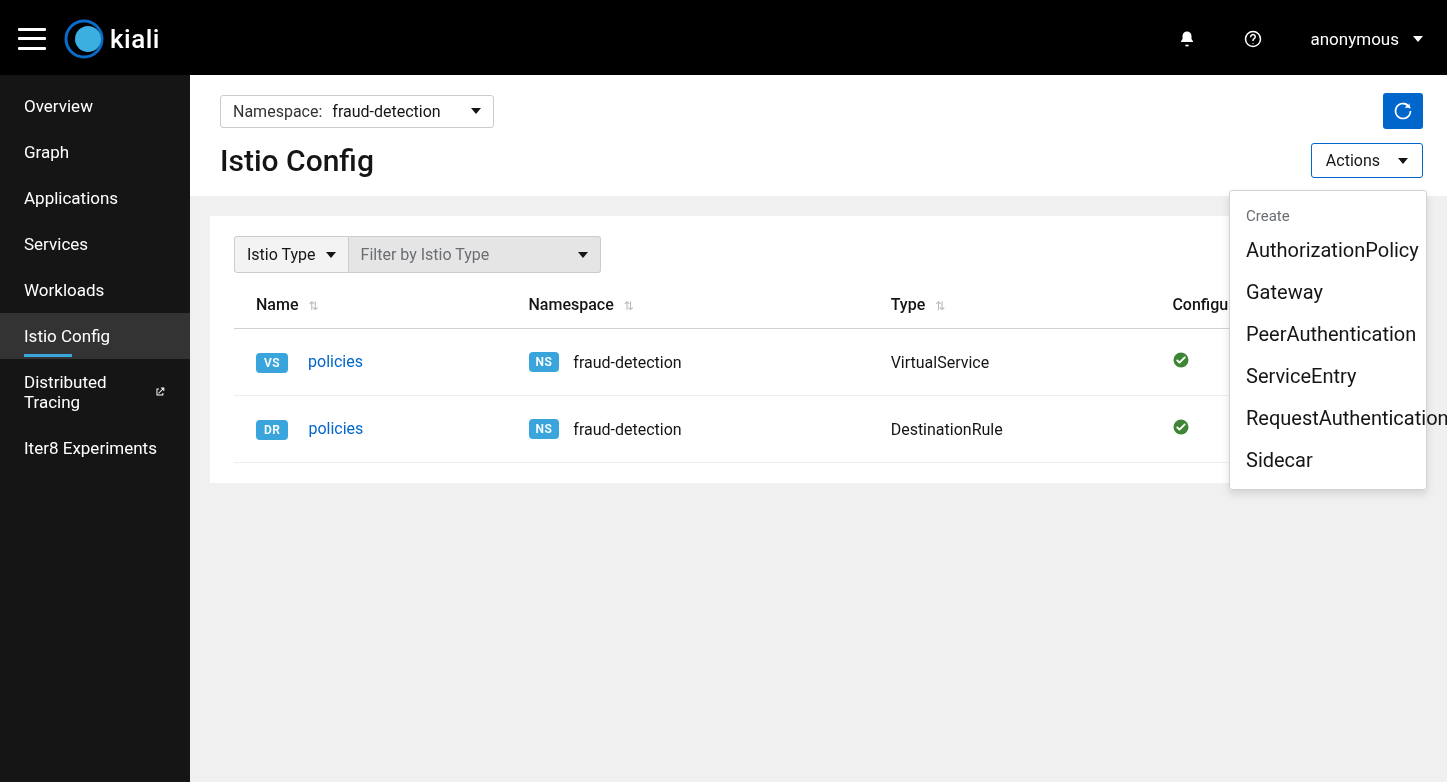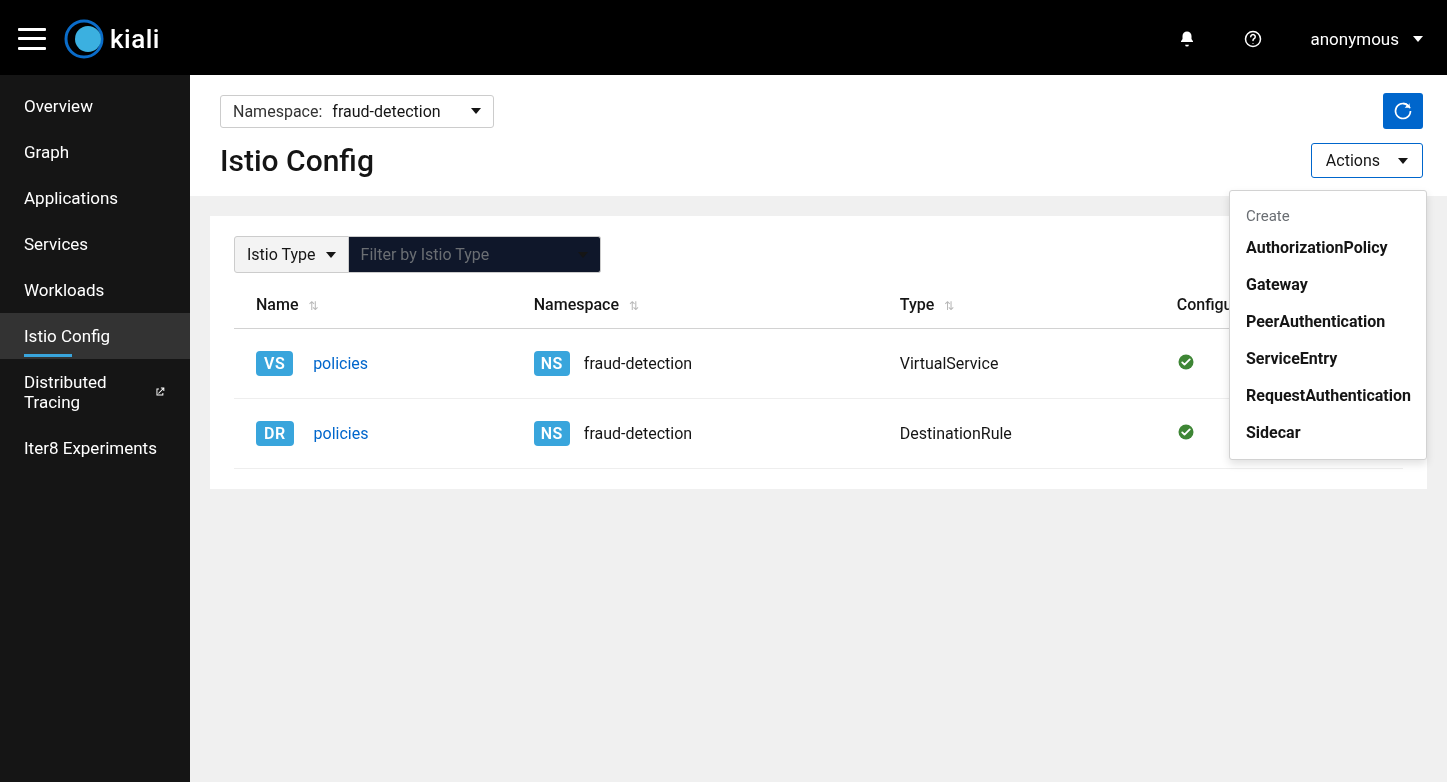--- a/index.html
+++ b/index.html
@@ -81,47 +81,47 @@
   .card { background: #fff; margin: 20px; padding: 20px 24px; }
   .filter-row { display: flex; gap: 0; margin-bottom: 8px; }
   .filter-label {
     background: #f3f3f3; border: 1px solid #ccc; border-radius: 3px 0 0 3px;
     padding: 8px 12px; display: flex; align-items: center; gap: 10px;
     font-size: 16px;
   }
   .filter-select {
     border: 1px solid #ccc; border-left: none; border-radius: 0 3px 3px 0;
     padding: 8px 12px; display: flex; align-items: center; justify-content: space-between; gap: 10px;
-    font-size: 16px; color: #6a6e73; width: 252px; cursor: pointer; background: #0f172a;
+    font-size: 16px; color: #6a6e73; width: 252px; cursor: pointer; background: #e5e5e5;
   }
 
   table { width: 100%; border-collapse: collapse; }
   th { text-align: left; font-weight: 500; font-size: 16px; padding: 14px 10px 14px 22px; border-bottom: 1px solid #d2d2d2; }
   th .sort { color: #b8b8b8; font-size: 12px; margin-left: 10px; display: inline-block; }
   td { padding: 22px 10px 22px 22px; border-bottom: 1px solid #eee; vertical-align: middle; font-size: 16px; }
   .badge {
-    font-size: 16px; font-weight: 600; color: #fff; padding: 3px 8px; border-radius: 4px;
+    font-size: 12px; font-weight: 600; color: #fff; padding: 3px 8px; border-radius: 4px;
     display: inline-block; text-transform: uppercase; letter-spacing: 0.5px;
   }
   .badge-vs { background: #39a5dc; }
   .badge-dr { background: #39a5dc; }
   .badge-ns { background: #39a5dc; padding: 3px 7px;}
   .link { color: #06c; cursor: pointer; margin-left: 16px; }
   .ns-cell { display: flex; align-items: center; gap: 14px; }
   .ok-icon { width: 18px; height: 18px; }
 
   
   .dropdown {
     position: absolute; right: 20px; top: 115px;
     background: #fff; border: 1px solid #d2d2d2; border-radius: 3px;
     box-shadow: 0 4px 8px rgba(0,0,0,0.12);
     width: 198px; z-index: 50; padding: 8px 0;
   }
   .dropdown .section { color: #6a6e73; font-size: 15px; padding: 8px 16px 4px; }
-  .dropdown .item { padding: 9px 16px; font-size: 16px; cursor: pointer; font-weight: bold; }
+  .dropdown .item { padding: 9px 16px; font-size: 20px; cursor: pointer; }
 
   .caret-down {
     width: 0; height: 0; border-left: 5px solid transparent; border-right: 5px solid transparent;
     border-top: 6px solid #151515; display: inline-block;
   }
   .caret-down.light { border-top-color: #fff; }
 </style>
 </head>
 <body>
 

